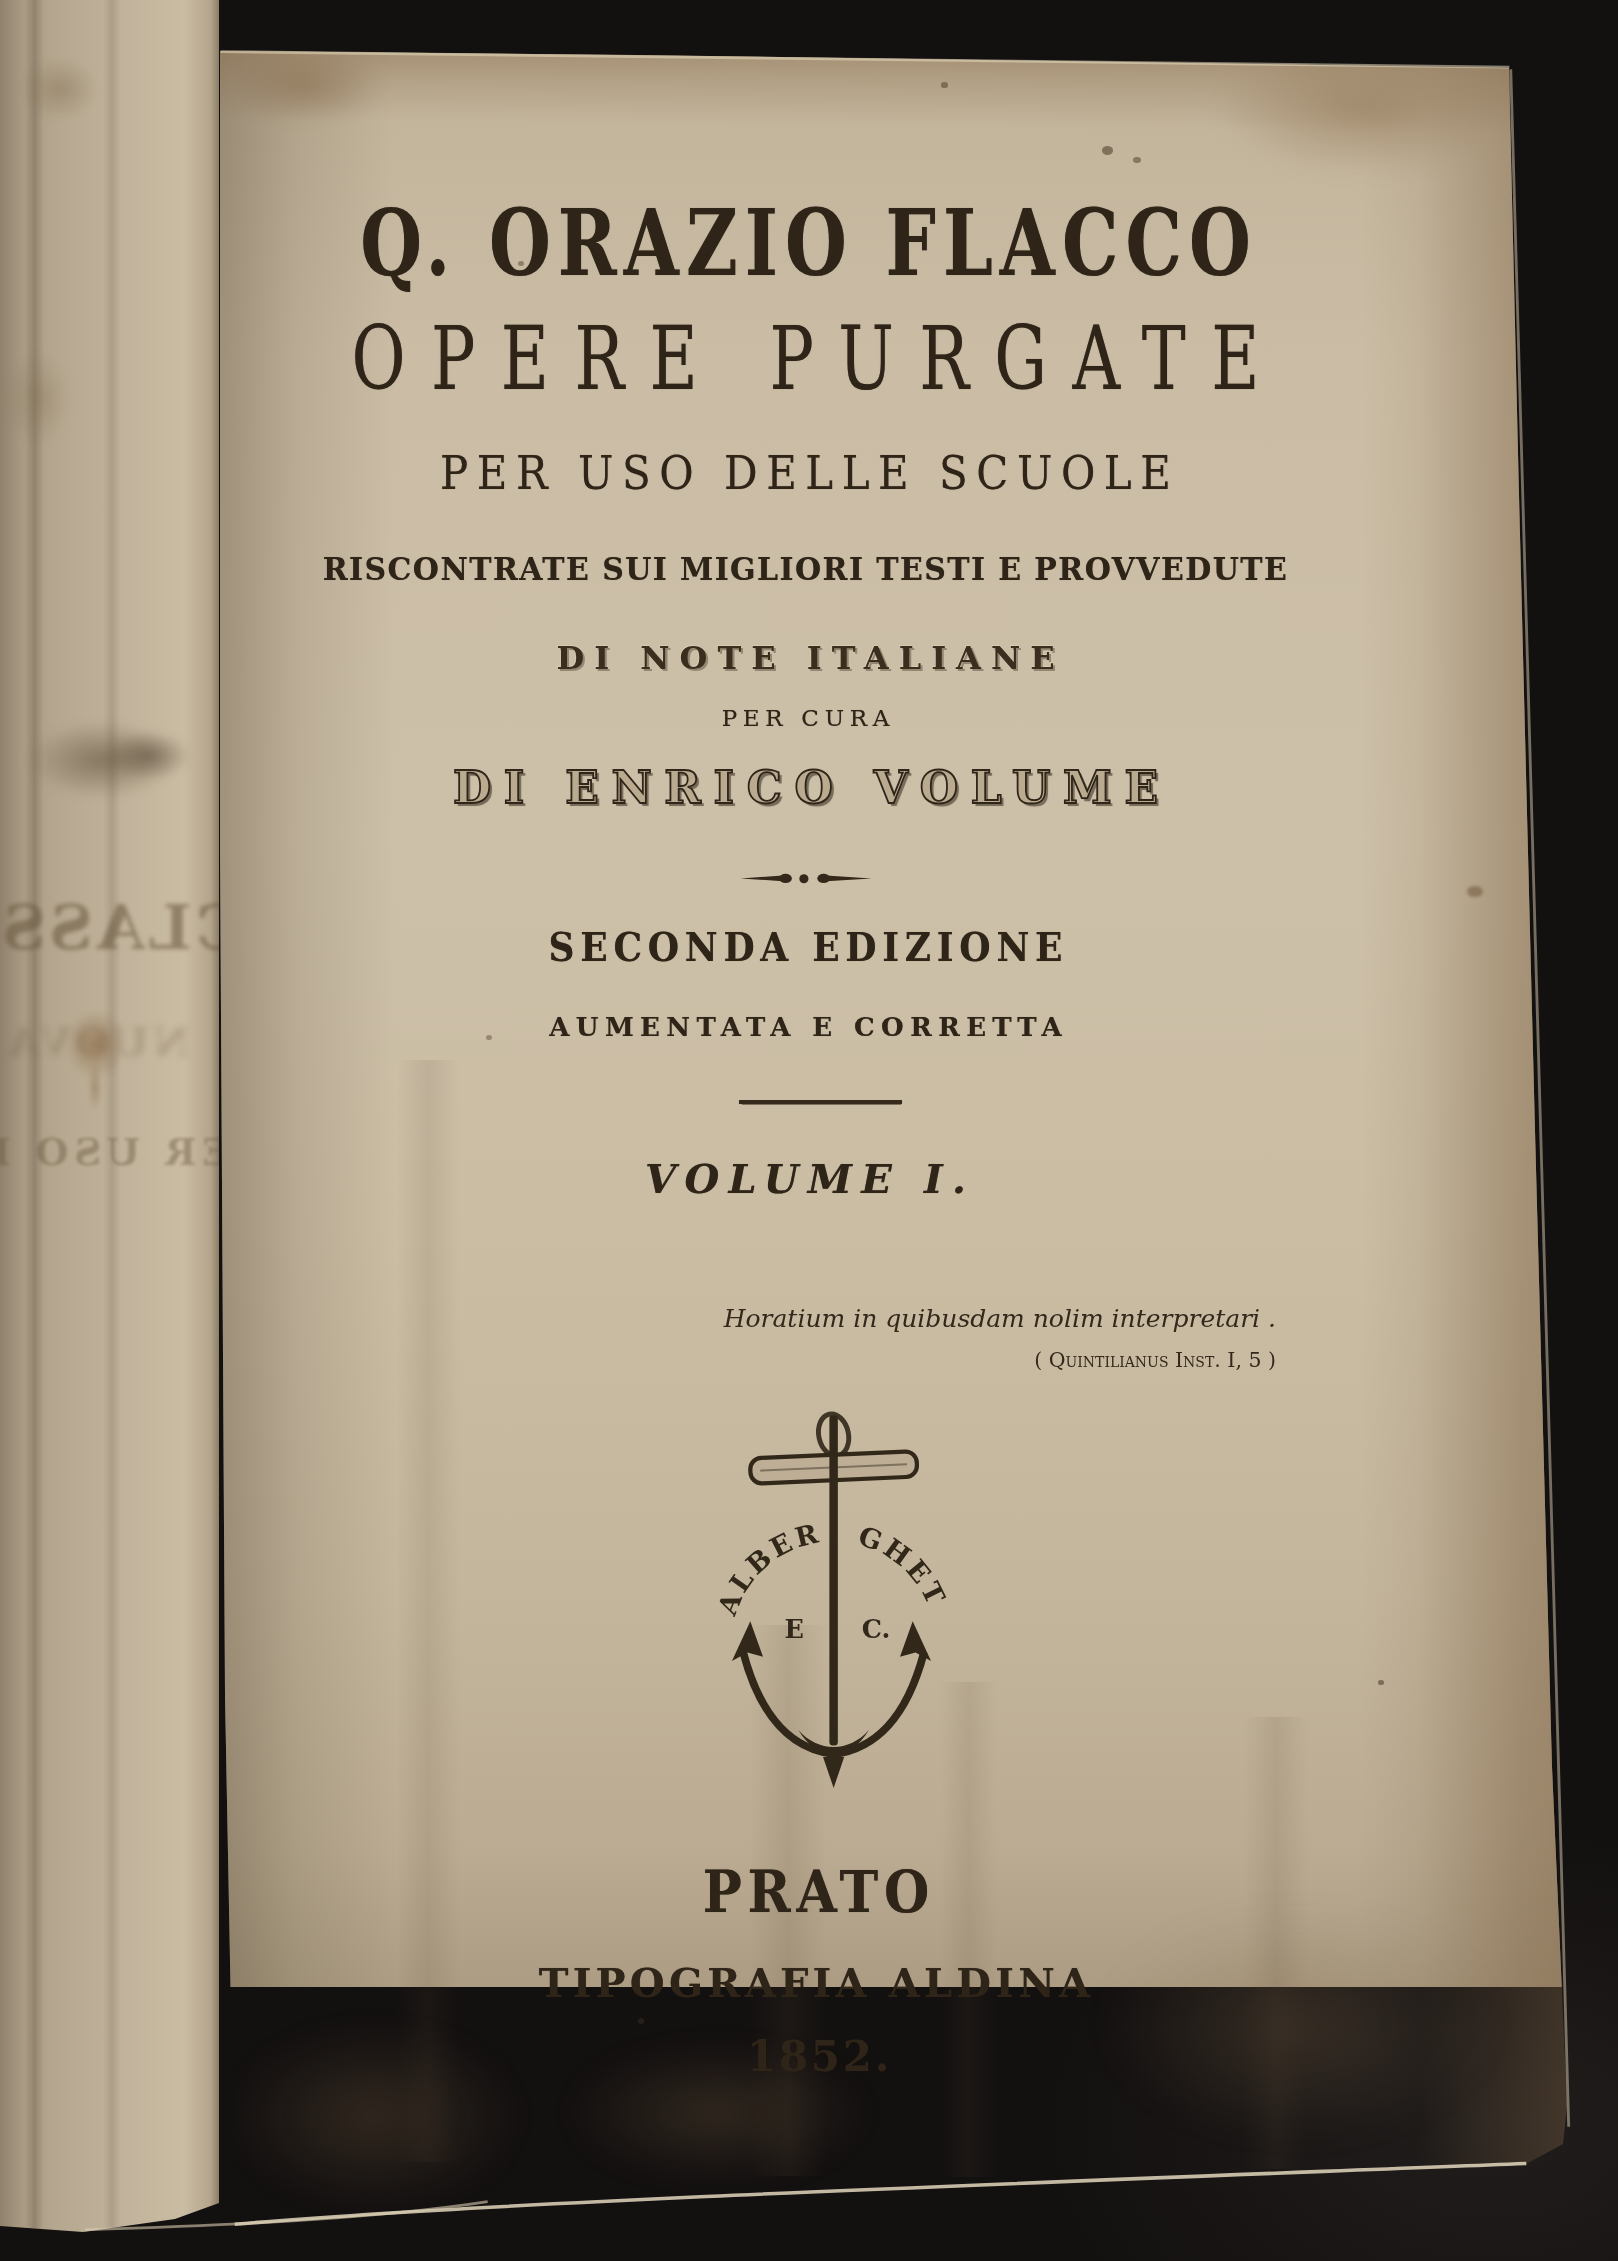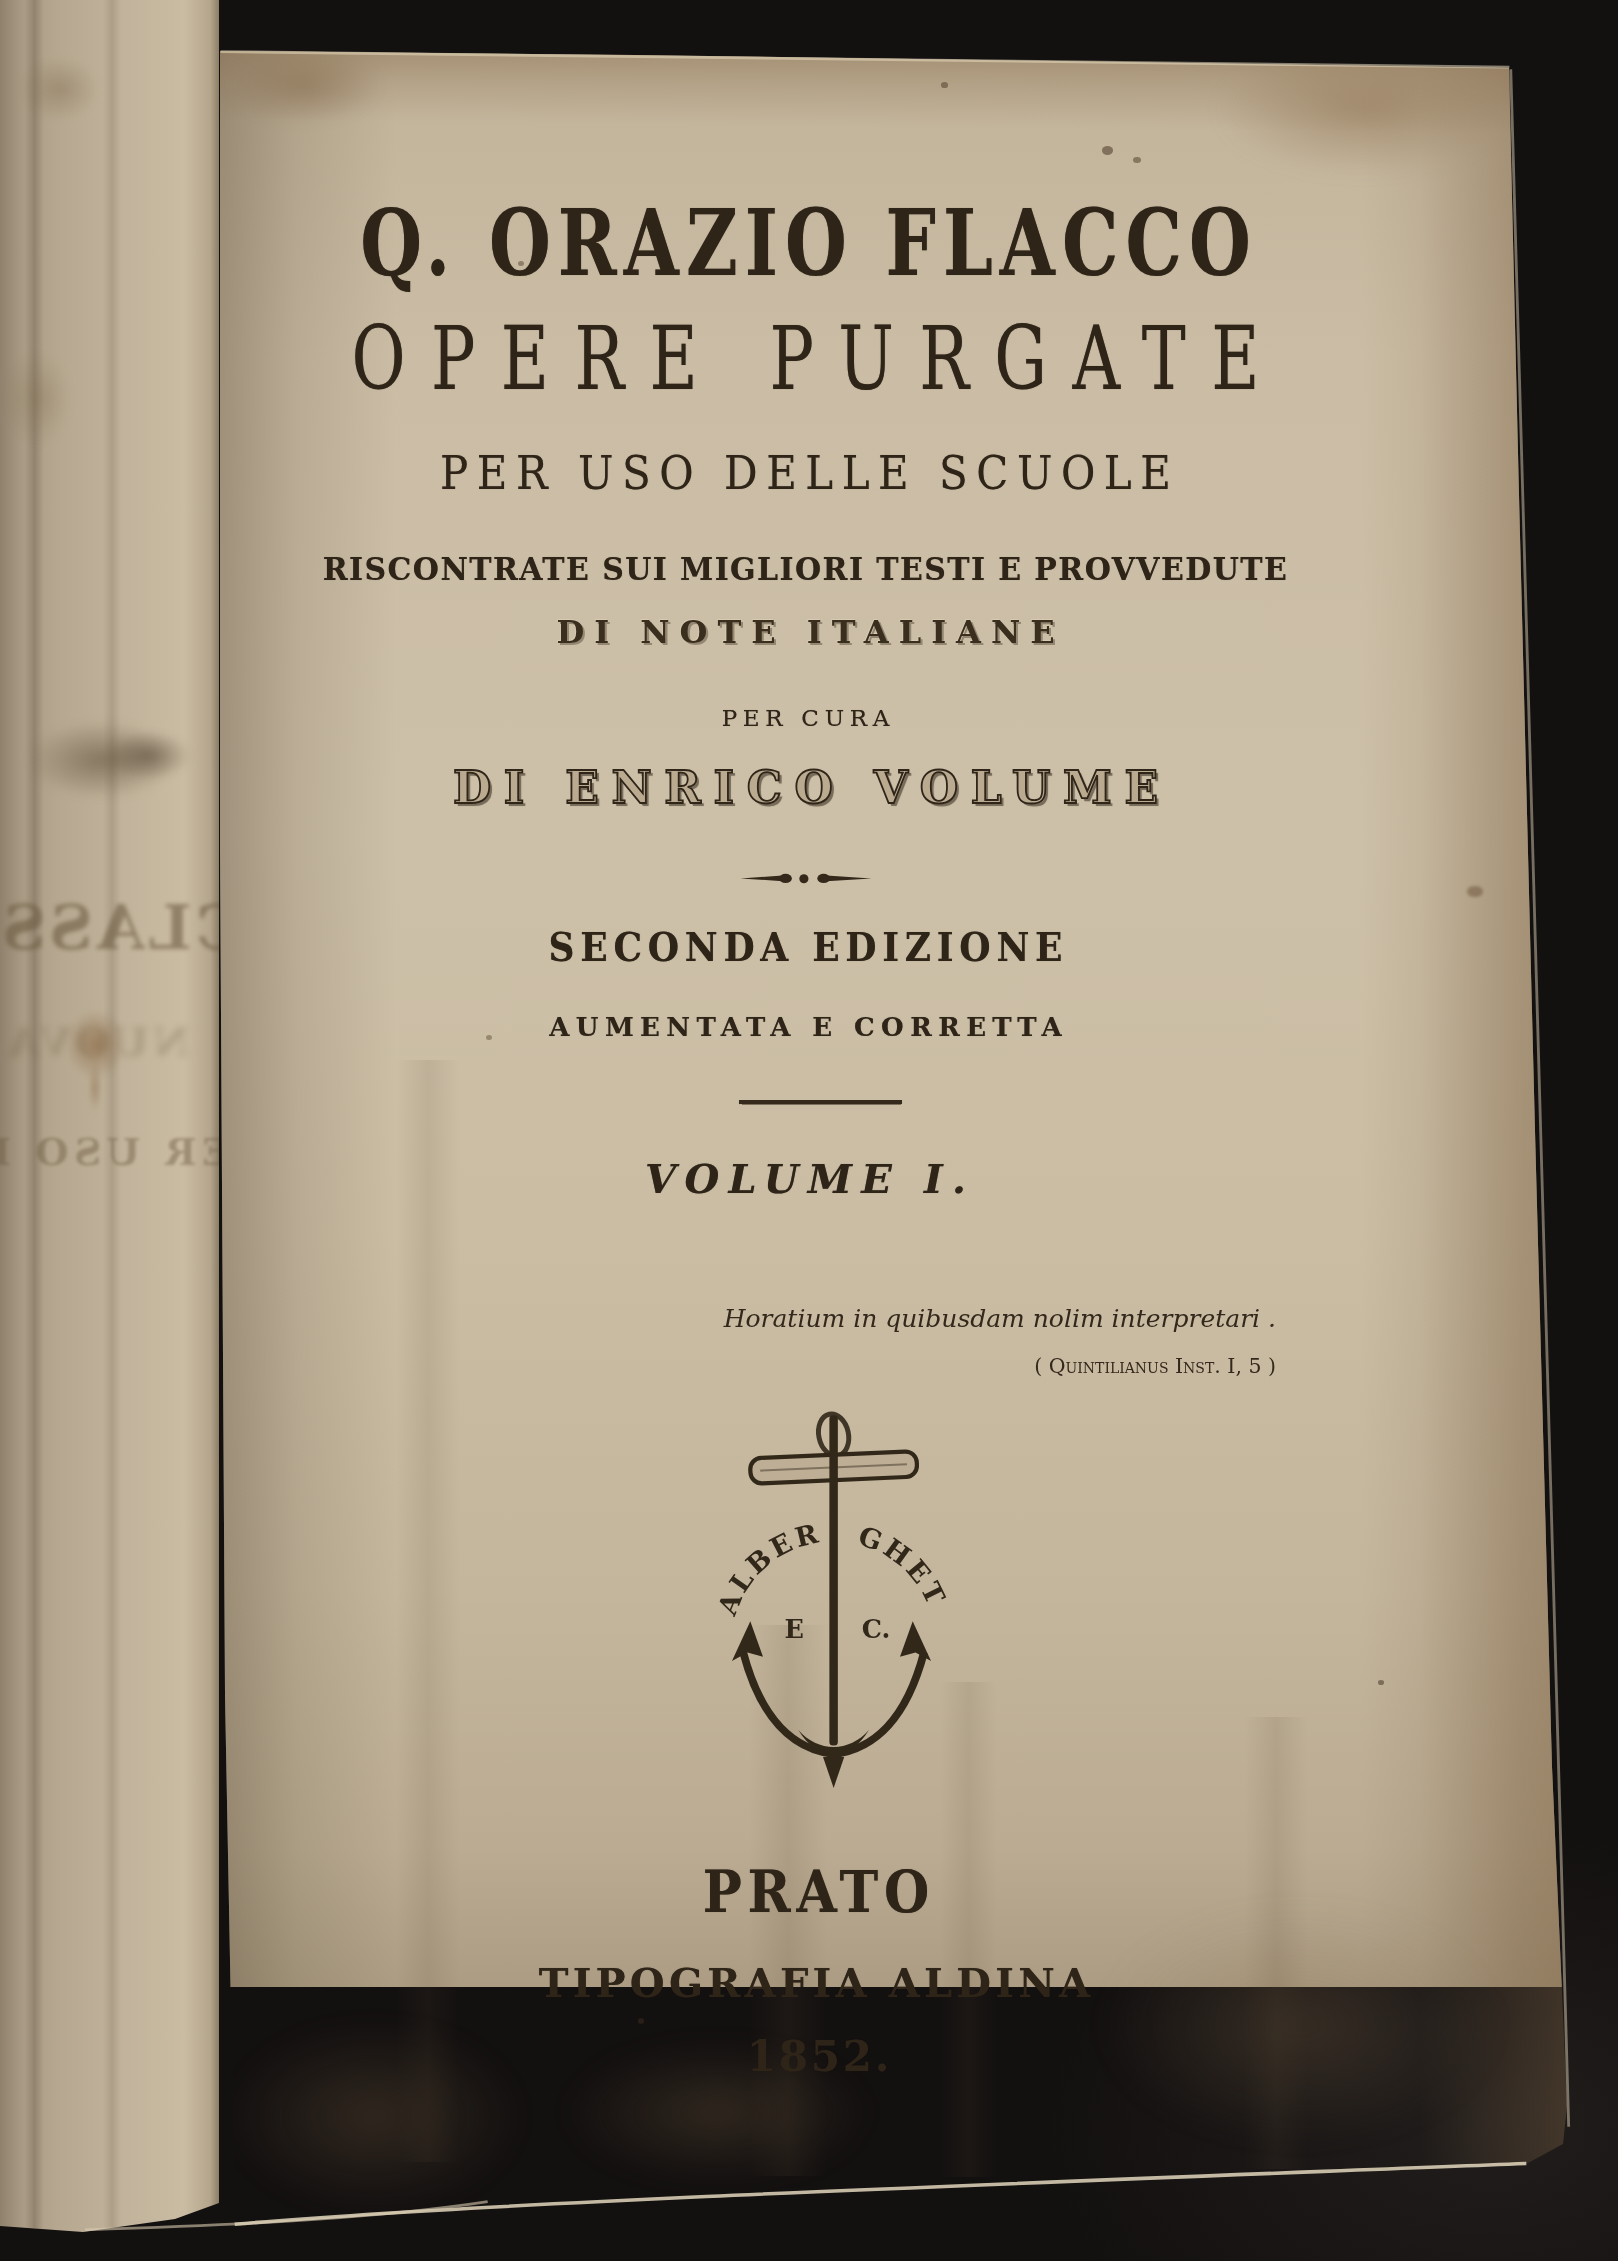--- a/index.html
+++ b/index.html
@@ -32,21 +32,21 @@
       1563px 2144px,1526px 2164px,1201px 2176px,777px 2189px,
       459px 2205px,235px 2226px,225px 1696px,220px 848px);
   }
   .stain{position:absolute;border-radius:50%;pointer-events:none;}
   .streak{position:absolute;pointer-events:none;}
   
   .content{position:absolute;left:233px;top:0;width:1145px;}
   .line{position:absolute;left:0;right:0;text-align:center;color:#2e2418;
         text-shadow:0 0 0.7px rgba(46,36,24,.55);white-space:nowrap;}
   .fancy{color:#3a2e1e;
-        text-shadow:2.1px 2.1px 0 rgba(58,46,30,.38),-0.7px -0.7px 0 rgba(226,214,188,.55);}
+        text-shadow:2.1px 2.1px 0 rgba(58,46,30,.38),-0.7px -0.7px 0 rgba(226,214,188,.55);margin-top:26px;}
   .outline{color:#b9aa90;-webkit-text-stroke:1.8px #2f2518;
         text-shadow:2.8px 2.8px 0.7px rgba(47,37,24,.55);}
   .rule{position:absolute;background:#352a1c;box-shadow:0 0.7px 0.7px rgba(46,36,24,.5);}
   .quote{position:absolute;text-align:right;color:#33281b;white-space:nowrap;}
   .quote .cit{font-variant:small-caps;}
   svg text{font-family:"DejaVu Serif", serif;}
 </style>
 </head>
 <body>
 
@@ -127,21 +127,21 @@
 
     <div class="line" style="top:1012px;font-size:26px;font-weight:bold;letter-spacing:6.4px;text-indent:6.4px;">AUMENTATA E CORRETTA</div>
 
     <div class="rule" style="top:1100px;left:calc(50% - 67px);width:163px;height:3.5px;"></div>
 
     <div class="line" style="top:1155px;font-size:40px;font-weight:bold;font-style:italic;letter-spacing:9.2px;text-indent:9.2px;">VOLUME I.</div>
   </div>
 
   <div class="quote" style="top:1304px;right:343px;">
     <div style="font-size:25px;font-style:italic;">Horatium in quibusdam nolim interpretari .</div>
-    <div class="cit" style="font-size:20.5px;margin-top:21px;">( Quintilianus Inst. I, 5 )</div>
+    <div class="cit" style="font-size:20.5px;margin-top:15px;">( Quintilianus Inst. I, 5 )</div>
   </div>
 
   <svg style="position:absolute;left:715px;top:1405px;" width="233" height="396" viewBox="0 0 330 560">
     <g fill="none" stroke="#32281a" stroke-width="7" opacity="0.9">
       <ellipse cx="168" cy="42" rx="21" ry="30" transform="rotate(-12 168 42)"></ellipse>
     </g>
     <g transform="rotate(-2.5 168 88)">
       <rect x="50" y="70" width="236" height="36" rx="16" fill="#bdae95" stroke="#32281a" stroke-width="6"></rect>
       <path d="M64 88 L272 88" stroke="#32281a" stroke-width="3" opacity="0.45"></path>
     </g>

